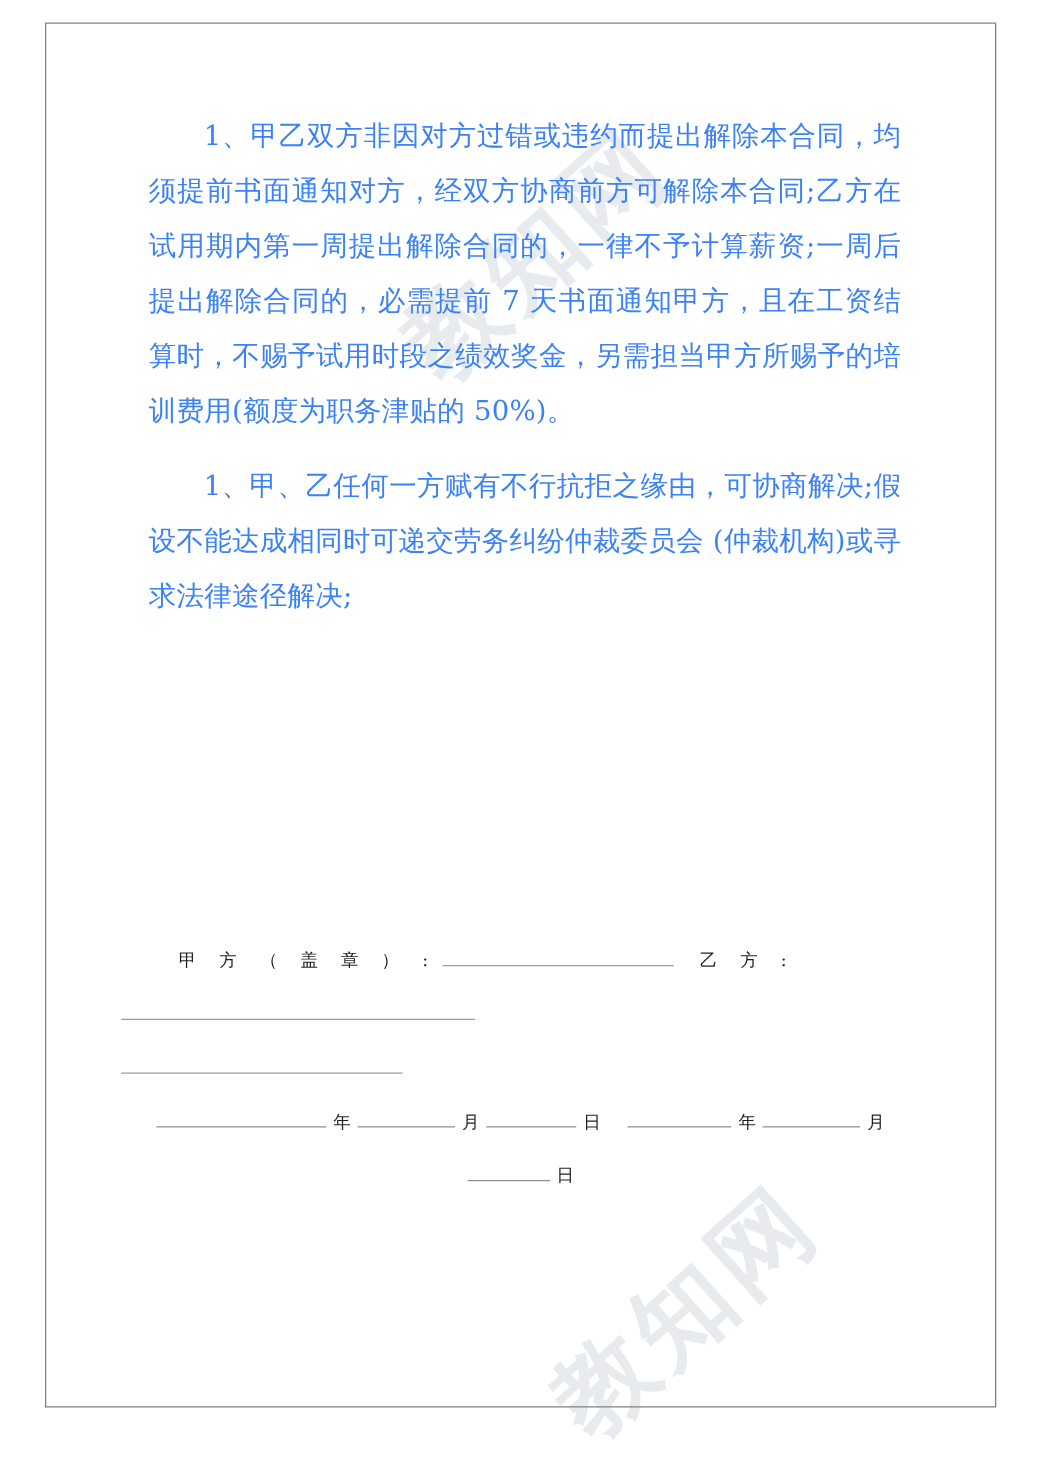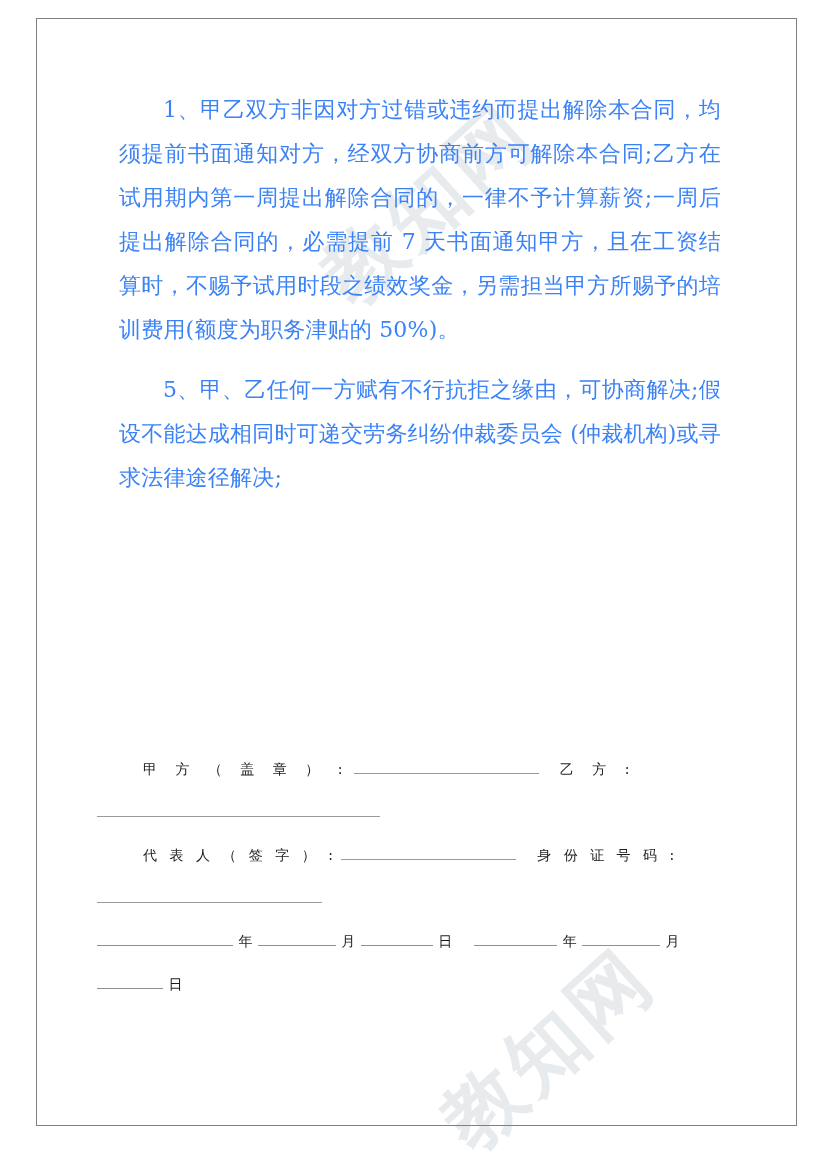--- a/index.html
+++ b/index.html
@@ -105,20 +105,21 @@
   .blank-w185 { width: 185px; }
   .blank-w175 { width: 175px; }
   .blank-w283 { width: 283px; }
   .blank-w225 { width: 225px; }
 
   .indent-sig { padding-left: 46px; }
 
   .date-row {
     white-space: nowrap;
     letter-spacing: 0px;
+    text-align: center;
   }
   .date-blank {
     display: inline-block;
     border-bottom: 1px solid #8f8f8f;
     height: 0.95em;
     vertical-align: baseline;
   }
   .db-90 { width: 90px; }
   .db-78 { width: 78px; }
   .db-72 { width: 72px; }
@@ -130,42 +131,36 @@
 </head>
 <body>
 
 <div class="watermark" id="watermark-main">教知网</div>
 <div class="watermark" id="watermark-bottom">教知网</div>
 
 <div id="page-frame"></div>
 
 <div id="doc-body">
   <p class="para">1、甲乙双方非因对方过错或违约而提出解除本合同，均须提前书面通知对方，经双方协商前方可解除本合同;乙方在试用期内第一周提出解除合同的，一律不予计算薪资;一周后提出解除合同的，必需提前 7 天书面通知甲方，且在工资结算时，不赐予试用时段之绩效奖金，另需担当甲方所赐予的培训费用(额度为职务津贴的 50%)。</p>
-  <p class="para">5、甲、乙任何一方赋有不行抗拒之缘由，可协商解决;假设不能达成相同时可递交劳务纠纷仲裁委员会 (仲裁机构)或寻求法律途径解决;</p>
+  <p class="para">1、甲、乙任何一方赋有不行抗拒之缘由，可协商解决;假设不能达成相同时可递交劳务纠纷仲裁委员会 (仲裁机构)或寻求法律途径解决;</p>
 </div>
 
 <div id="signature-block">
 
   <div class="sig-row">
     <span class="indent-sig sig-label">甲 方 （ 盖 章 ） :</span>
     <span class="blank blank-w185"></span>
     <span class="gap-sm"></span>
     <span class="sig-label">乙 方 :</span>
   </div>
 
   <div class="sig-row">
     <span class="blank blank-w283"></span>
   </div>
 
-  <div class="sig-row">
-    <span class="indent-sig sig-label-tight">代 表 人 （ 签 字 ） :</span>
-    <span class="blank blank-w175"></span>
-    <span class="gap-sm"></span>
-    <span class="sig-label-tight">身 份 证 号 码 :</span>
-  </div>
 
   <div class="sig-row">
     <span class="blank blank-w225"></span>
   </div>
 
   <div class="date-row">
     <span class="indent-sig date-blank db-90"></span>
     <span class="date-unit">年</span>
     <span class="date-blank db-78"></span>
     <span class="date-unit">月</span>

